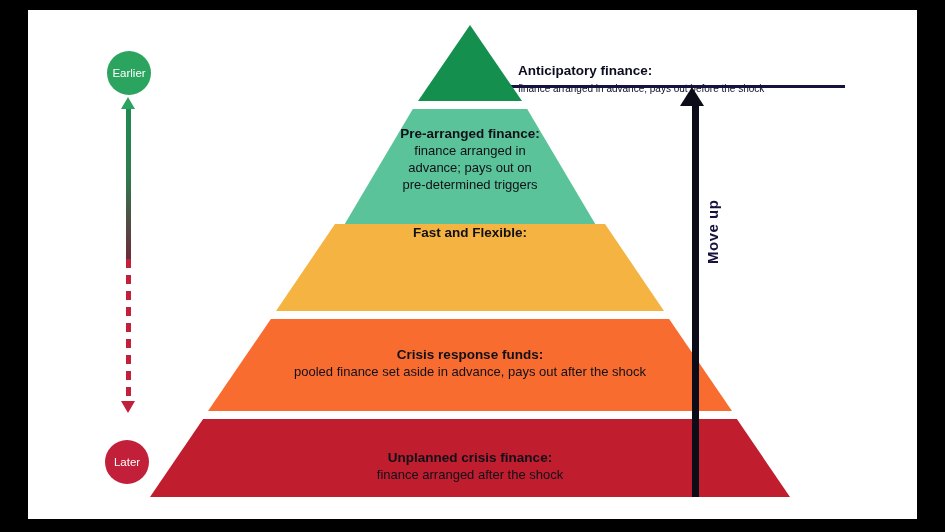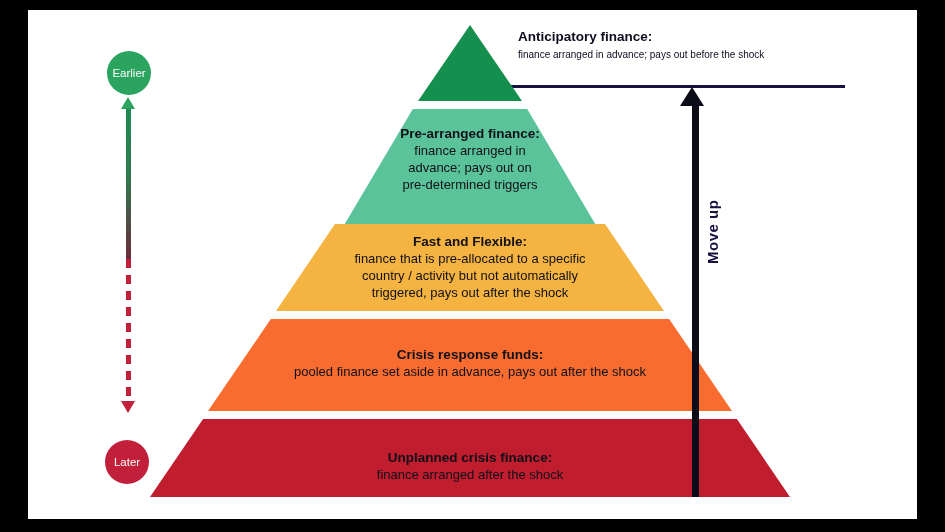--- a/index.html
+++ b/index.html
@@ -15,28 +15,28 @@
   
   .tier { position: absolute; z-index: 2; }
   .t1 { left: 418px; top: 25px;  width: 104px; height: 76px; background: var(--tier1); clip-path: polygon(50% 0, 100% 100%, 0 100%); }
   .t2 { left: 340px; top: 109px; width: 260px; height: 123px; background: var(--tier2); clip-path: polygon(28% 0, 72% 0, 100% 100%, 0 100%); }
   .t3 { left: 276px; top: 224px; width: 388px; height: 87px;  background: var(--tier3); clip-path: polygon(15.2% 0, 84.8% 0, 100% 100%, 0 100%); }
   .t4 { left: 208px; top: 319px; width: 524px; height: 92px;  background: var(--tier4); clip-path: polygon(12% 0, 88% 0, 100% 100%, 0 100%); }
   .t5 { left: 150px; top: 419px; width: 640px; height: 78px;  background: var(--tier5); clip-path: polygon(8.3% 0, 91.7% 0, 100% 100%, 0 100%); }
 
   .txt { position: absolute; left: 0; top: 0; width: 100%; text-align: center; color: #101018; }
   .t2 .txt { padding-top: 16px; }
-  .t3 .txt { padding-top: 9px; }
+  .t3 .txt { }
   .t4 .txt { padding-top: 27px; }
   .t5 .txt { padding-top: 30px; }
   .tier-title { font-weight: bold; font-size: 13.5px; line-height: 17px; }
   .tier-body  { font-size: 13px; line-height: 17px; white-space: pre-line; }
 
   
-  .annotation { left: 518px; top: 28px; width: 345px; color: #0d0d20; text-align: left; z-index: 1; }
+  .annotation { left: 518px; top: 62px; width: 345px; color: #0d0d20; text-align: left; z-index: 1; }
   .annotation .tier-title { font-size: 13.5px; line-height: 18px; }
   .annotation .tier-body  { font-size: 10px; line-height: 17px; }
   .underline { left: 468px; top: 85px; width: 377px; height: 3px; background: var(--navy); z-index: 1; }
 
   
   .circle { width: 44px; height: 44px; border-radius: 50%; color: #fff; font-size: 11.5px;
             display: flex; align-items: center; justify-content: center; z-index: 2; }
   .earlier { left: 107px; top: 51px;  background: var(--earlier); }
   .later   { left: 105px; top: 440px; background: var(--later); }
   .tl-head-up   { left: 121px; top: 97px;  width: 0; height: 0;
@@ -90,23 +90,20 @@
       <div class="tier-title">Pre-arranged finance:</div>
       <div class="tier-body">finance arranged in
 advance; pays out on
 pre-determined triggers</div>
     </div>
   </div>
 
   <div class="tier t3">
     <div class="txt">
       <div class="tier-title">Fast and Flexible:</div>
-      <div class="tier-body">finance that is pre-allocated to a specific
-country / activity but not automatically
-triggered, pays out after the shock</div>
     </div>
   </div>
 
   <div class="tier t4">
     <div class="txt">
       <div class="tier-title">Crisis response funds:</div>
       <div class="tier-body">pooled finance set aside in advance, pays out after the shock</div>
     </div>
   </div>
 

